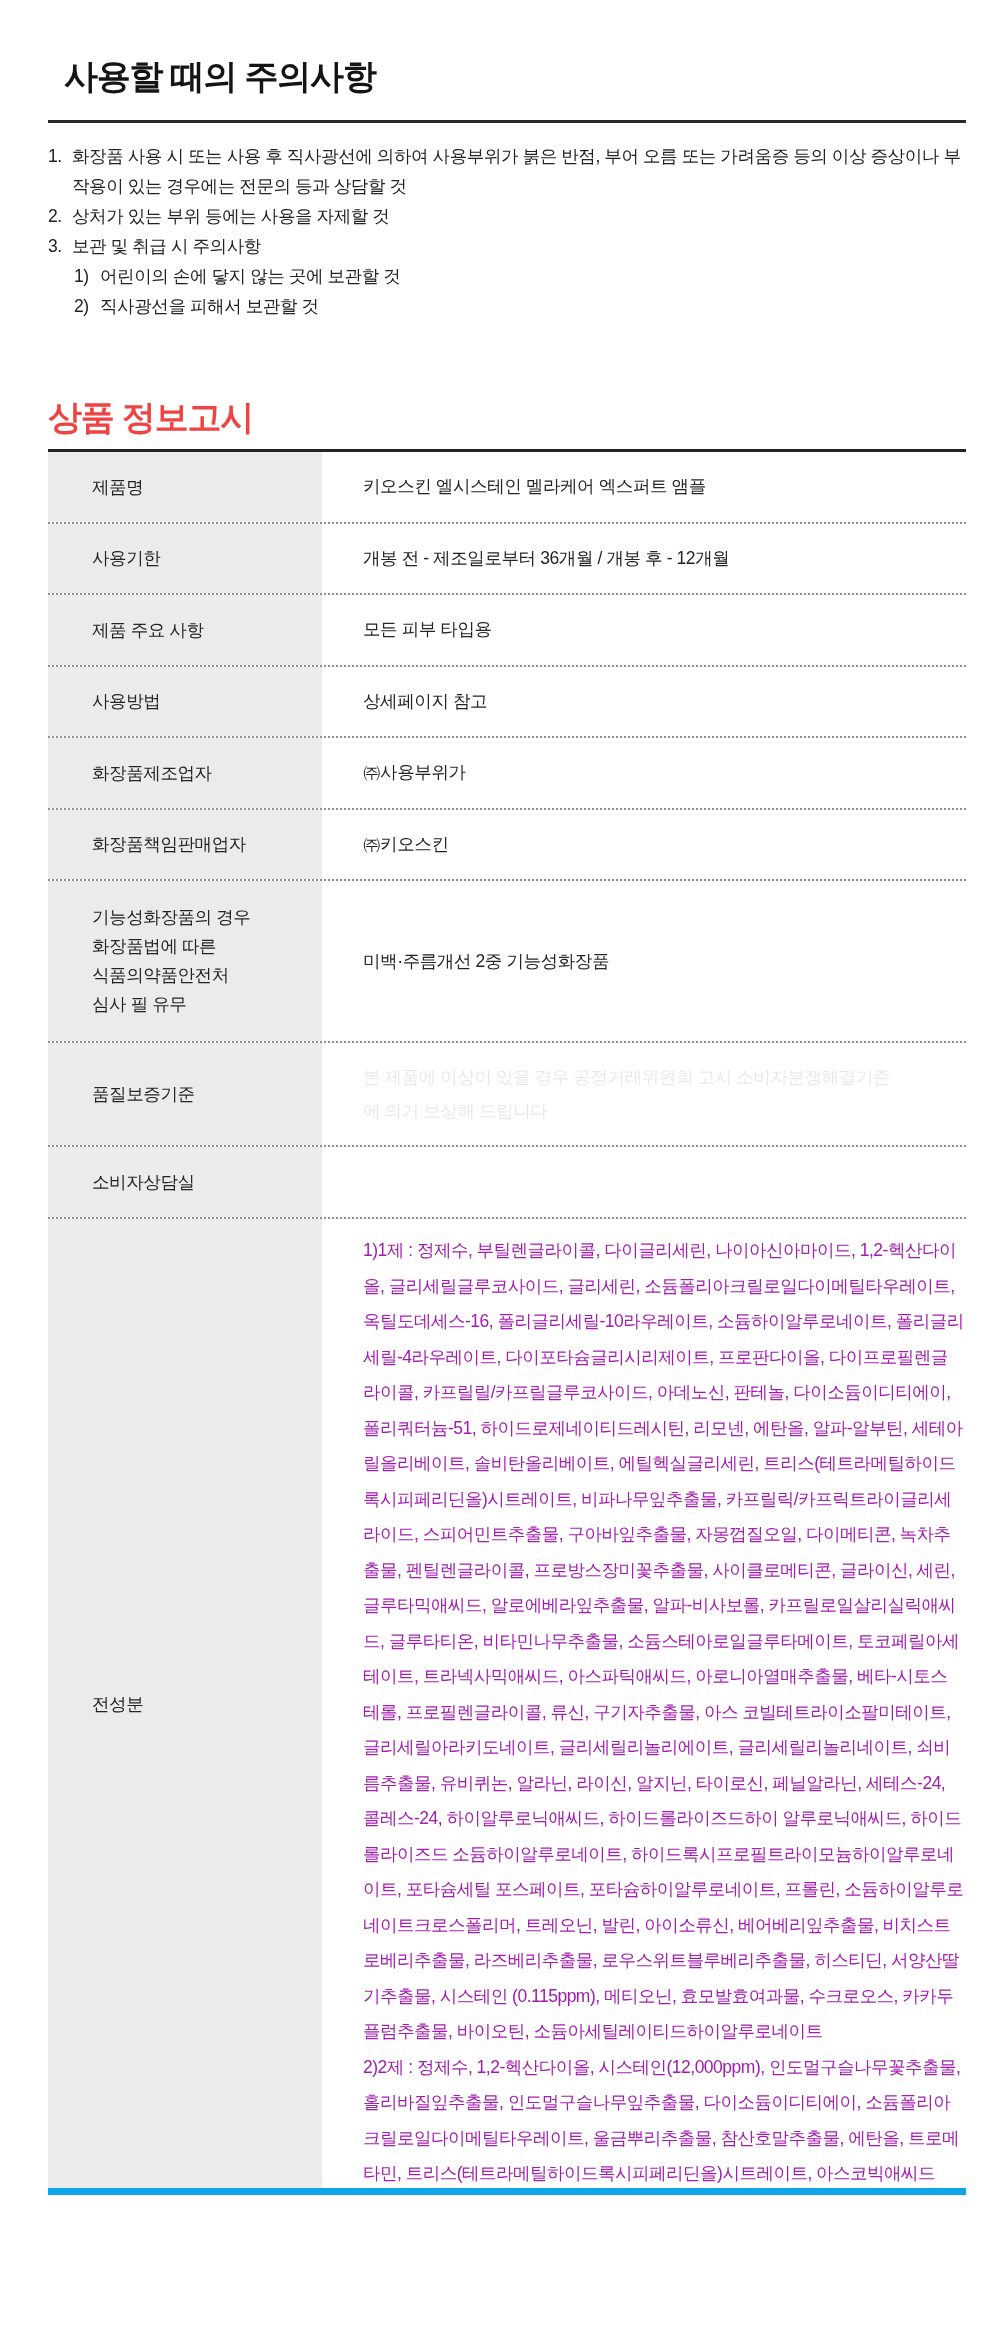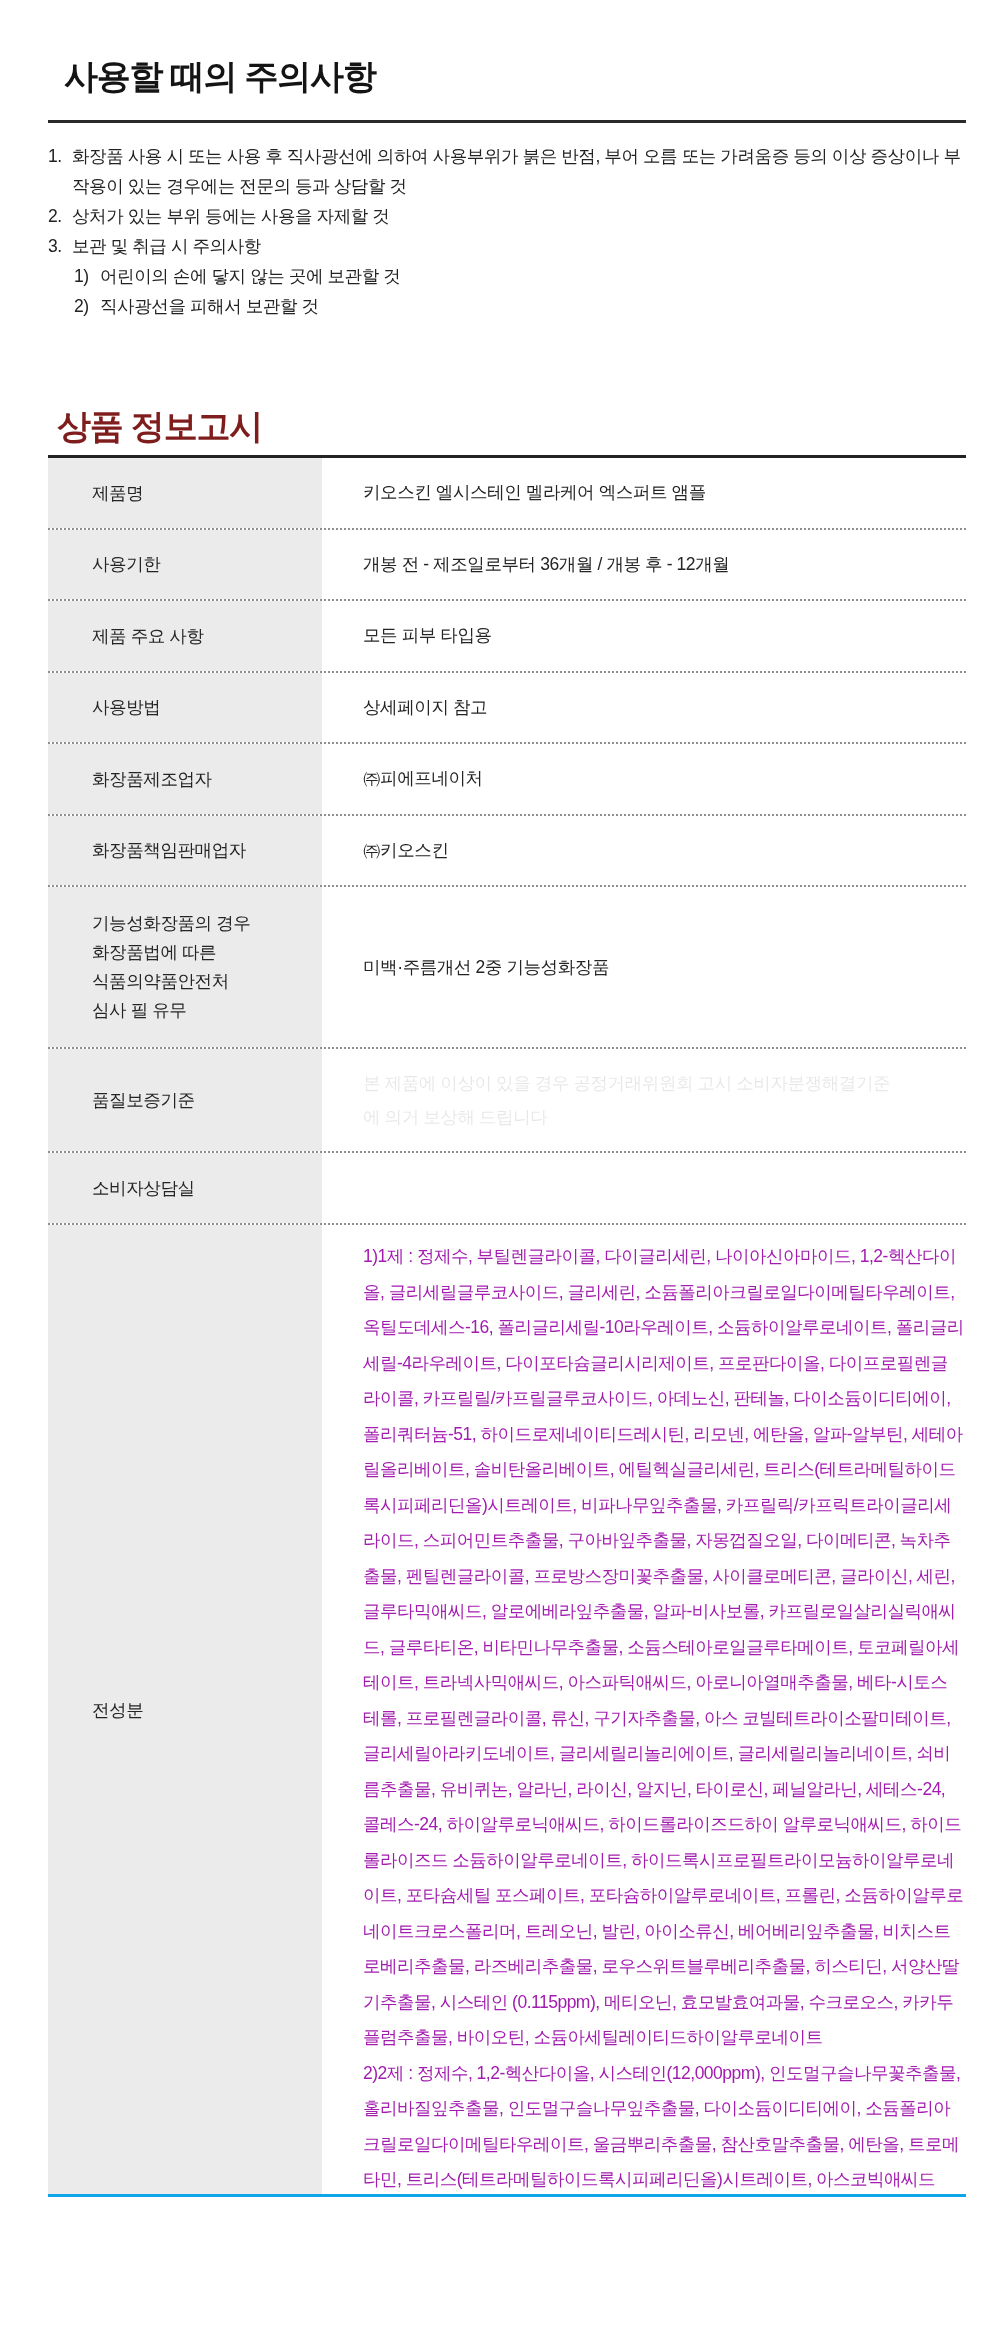--- a/index.html
+++ b/index.html
@@ -16,28 +16,28 @@
   .rule{border:0;border-top:3px solid #2a2a2a;margin:24px 0 0 0;}
   
   .plist{margin-top:18px;font-size:17.5px;line-height:30px;letter-spacing:-0.4px;color:#222;}
   .pitem{display:flex;}
   .pitem .mk{flex:0 0 24px;}
   .pitem .tx{flex:1;}
   .psub{display:flex;margin-left:26px;}
   .psub .mk{flex:0 0 26px;}
   
   .h2{
-    margin:9px;padding-top:76px;font-size:34px;line-height:40px;
-    font-weight:800;letter-spacing:-1.2px;color:#7f1d1d;
+    margin:0;padding-top:76px;font-size:34px;line-height:40px;
+    font-weight:800;letter-spacing:-1.2px;color:#ef4444;
   }
   
   .info-table{
-    margin-top:2px;
+    margin-top:12px;
     border-top:3px solid #232323;
-    border-bottom:3px solid #0ea5e9;
+    border-bottom:7px solid #0ea5e9;
   }
   .row{display:flex;align-items:stretch;border-bottom:2px dotted #8f8f8f;}
   .row:last-child{border-bottom:none;}
   .lbl{
     flex:0 0 274px;box-sizing:border-box;background:#ebebeb;
     display:flex;flex-direction:column;justify-content:center;
     padding-left:44px;font-size:17.5px;letter-spacing:-0.4px;color:#242424;
   }
   .lbl .lline{line-height:29px;}
   .val{
@@ -111,21 +111,21 @@
     </div>
 
     <div class="row row-s">
       <div class="lbl">사용방법</div>
       <div class="val">상세페이지 참고</div>
     </div>
 
 
     <div class="row row-s">
       <div class="lbl">화장품제조업자</div>
-      <div class="val">㈜피에프네이처</div>
+      <div class="val">㈜사용부위가</div>
     </div>
 
     <div class="row row-s">
       <div class="lbl">화장품책임판매업자</div>
       <div class="val">㈜키오스킨</div>
     </div>
 
     <div class="row row-tall">
       <div class="lbl">
         <div class="lline">기능성화장품의 경우</div>

